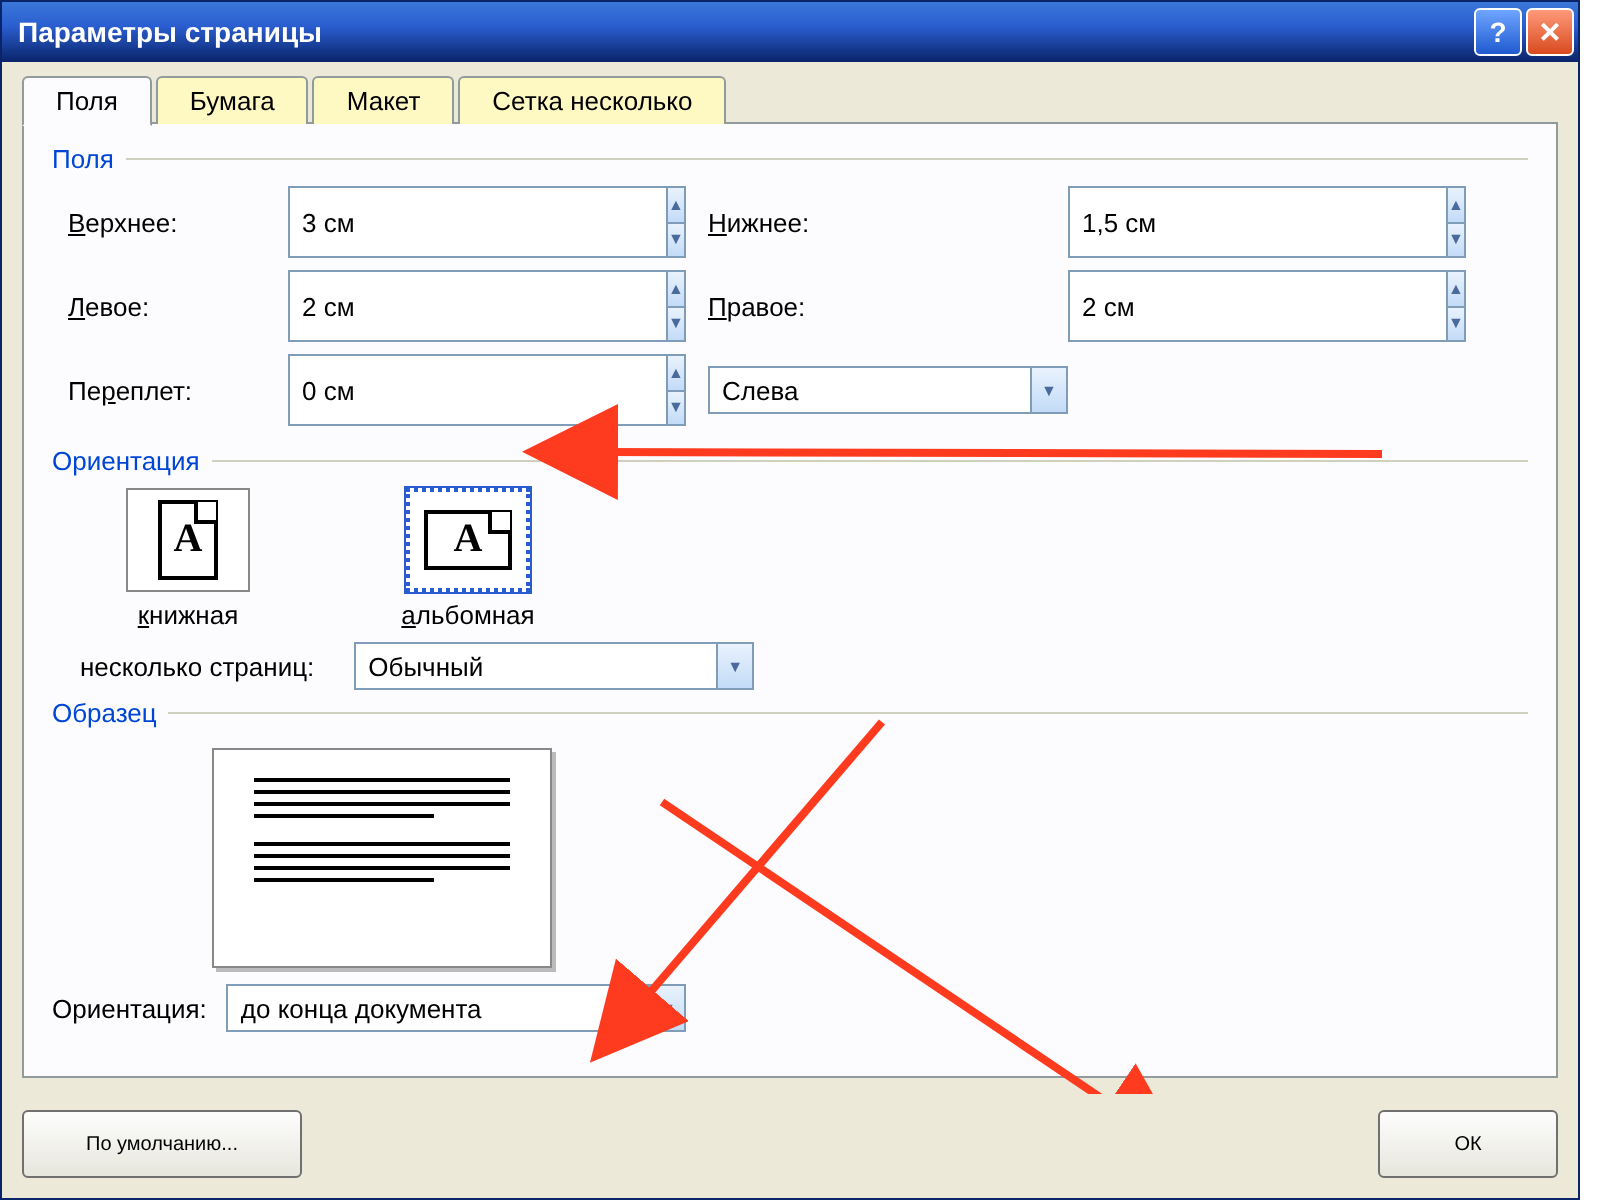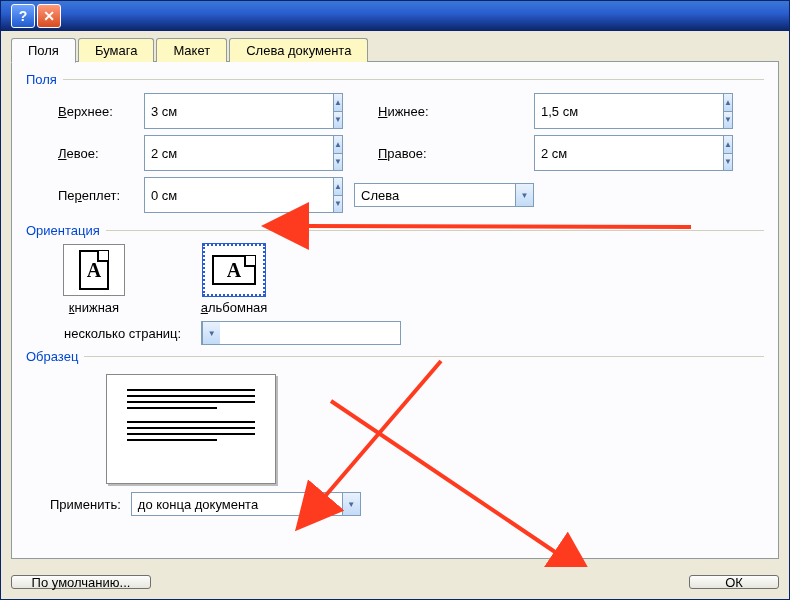--- a/index.html
+++ b/index.html
@@ -103,21 +103,21 @@
     margin-left: 6px;
   }
 
   .fields-grid {
     display: grid;
     grid-template-columns: 110px 150px 60px 180px 150px;
     row-gap: 6px;
     align-items: center;
     margin-left: 8px;
   }
-  .lbl { white-space: nowrap; margin-left: 24px; }
+  .lbl { white-space: nowrap; }
   .lbl.right { text-align: left; padding-right: 8px; }
   .u { text-decoration: underline; }
 
   .spinbox {
     display: flex;
     height: 36px;
   }
   .spinbox input {
     flex: 1;
     border: 1px solid #7f9db9;
@@ -250,27 +250,27 @@
 
   
   .bottom-bar {
     display: flex;
     padding: 8px 10px 10px 10px;
     gap: 6px;
     align-items: center;
   }
   .push-btn {
     min-width: 90px;
-    height: 14px;
+    height: 34px;
     padding: 0 14px;
     border: 1px solid #707070;
     border-radius: 3px;
     background: linear-gradient(to bottom, #fdfdfd, #e7e6dd);
     font-family: inherit;
-    font-size: 13px;
+    font-size: 10px;
     cursor: default;
     display: flex;
     align-items: center;
     justify-content: center;
   }
   .push-btn.big { min-width: 140px; }
   .spacer { flex: 1; }
 
   
   svg.anno {
@@ -280,35 +280,36 @@
     pointer-events: none;
     z-index: 50;
   }
 </style>
 </head>
 <body>
 
 <div class="window">
 
   <div class="titlebar">
+    <div class="title-text">Параметры страницы</div>
     <div class="title-btn help-btn">
       <span>?</span>
     </div>
     <div class="title-btn close-btn">
       <span>✕</span>
     </div>
   </div>
 
   <div class="content">
 
     <div class="tabstrip">
       <div class="tab active">Поля</div>
       <div class="tab">Бумага</div>
       <div class="tab">Макет</div>
-      <div class="tab">Слева документа</div>
+      <div class="tab">Сетка несколько</div>
     </div>
 
     <div class="tabpanel">
 
       <div class="section-label">Поля</div>
 
       <div class="fields-grid">
 
         <div class="lbl"><span class="u">В</span><span></span>ерхнее:</div>
         <div class="spinbox">
@@ -378,41 +379,42 @@
                 <div class="letter">A</div>
               </div>
           </div>
           <div class="orient-label"><span class="u">а</span>льбомная</div>
         </div>
       </div>
 
       <div class="pages-row">
         <div class="lbl">несколько страниц:</div>
         <div class="selectbox">
+          <div class="seltext">Обычный</div>
           <div class="selarrow">▼</div>
         </div>
       </div>
 
       <div class="section-label" style="">Образец</div>
       <div class="preview-wrap">
         <div class="preview-box">
           <div class="line"></div>
             <div class="line"></div>
             <div class="line"></div>
           <div class="line short"></div>
           <div style="height:8px"></div>
           <div class="line"></div>
             <div class="line"></div>
             <div class="line"></div>
           <div class="line short"></div>
         </div>
       </div>
 
       <div class="apply-row">
-        <div class="lbl">Применить:</div>
+        <div class="lbl">Ориентация:</div>
         <div class="selectbox">
           <div class="seltext">до конца документа</div>
           <div class="selarrow">▼</div>
         </div>
       </div>
 
     </div>
 
     <svg class="anno">
       <defs>

